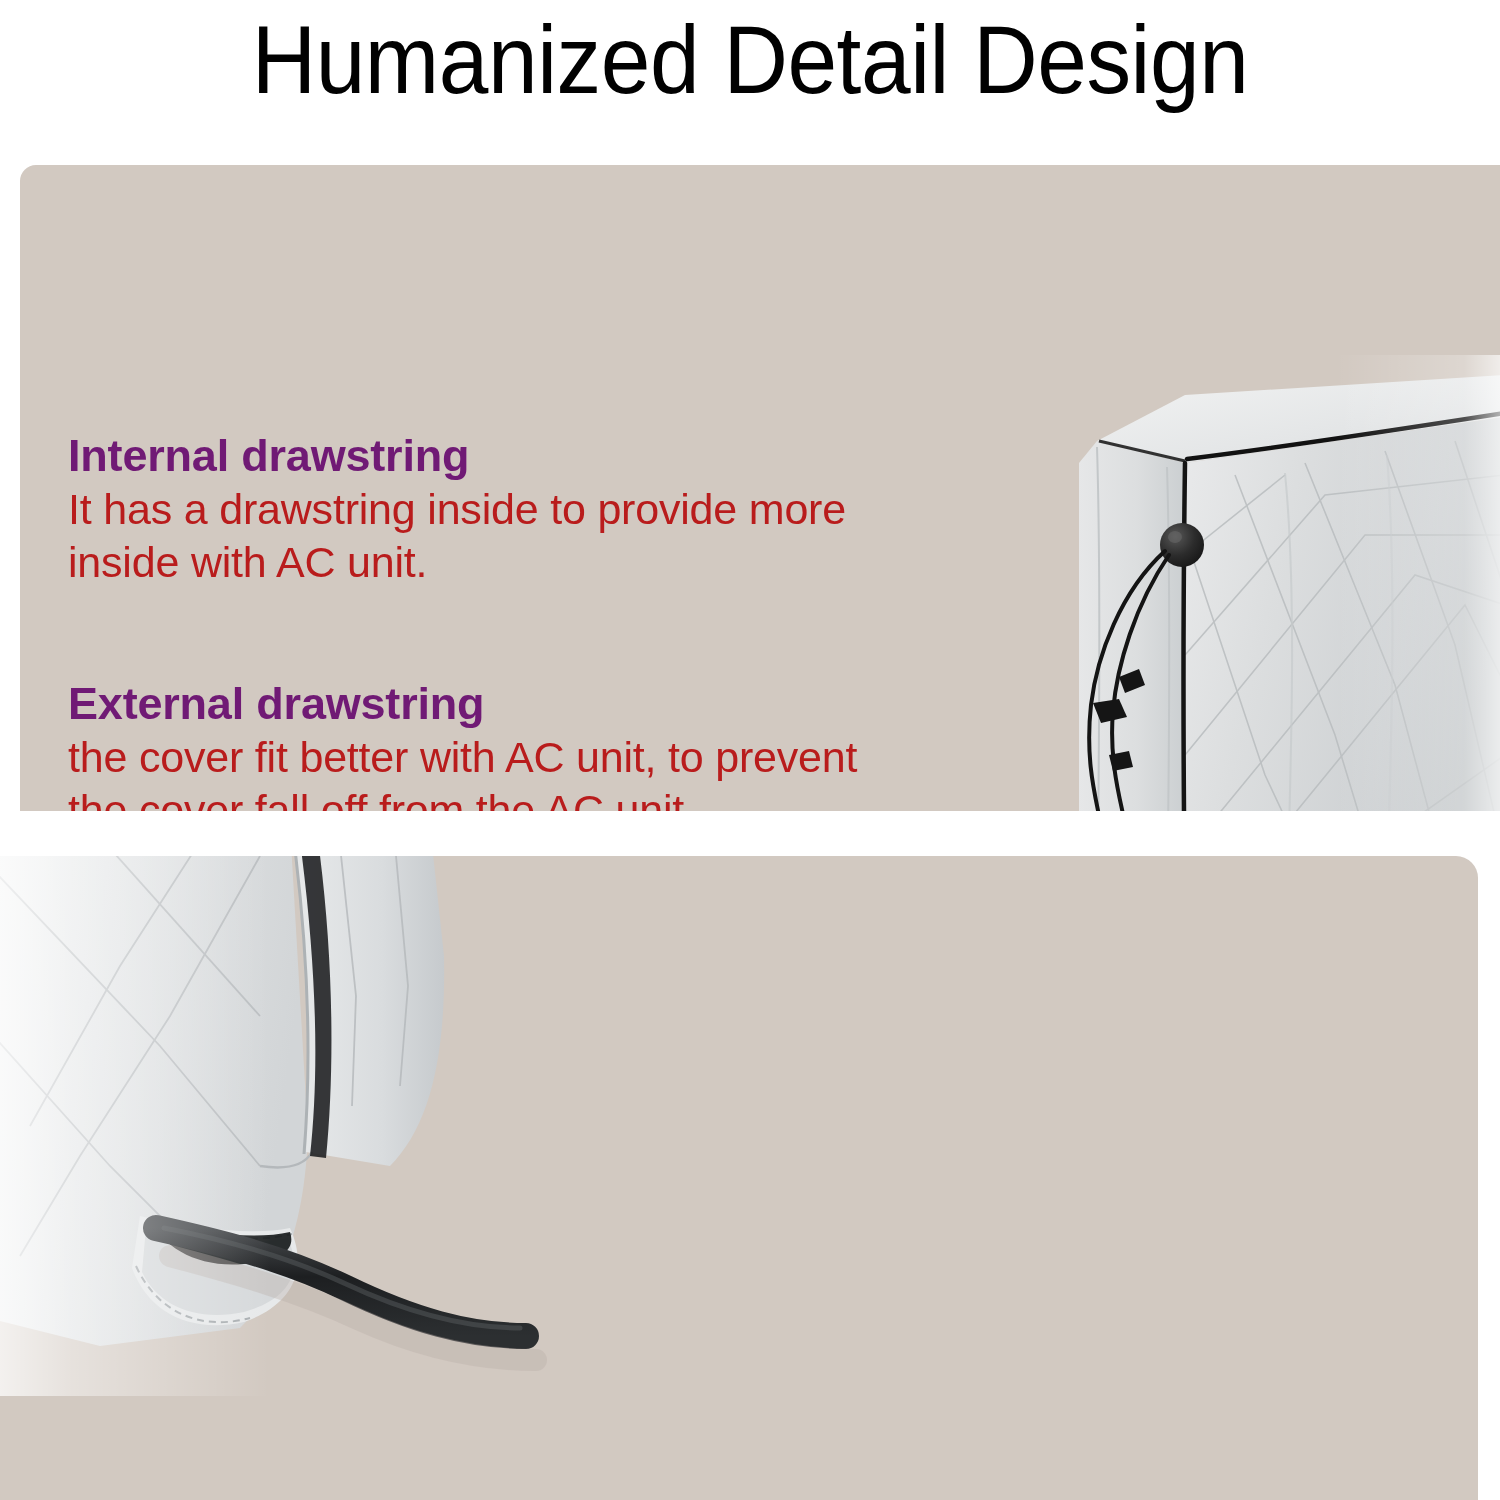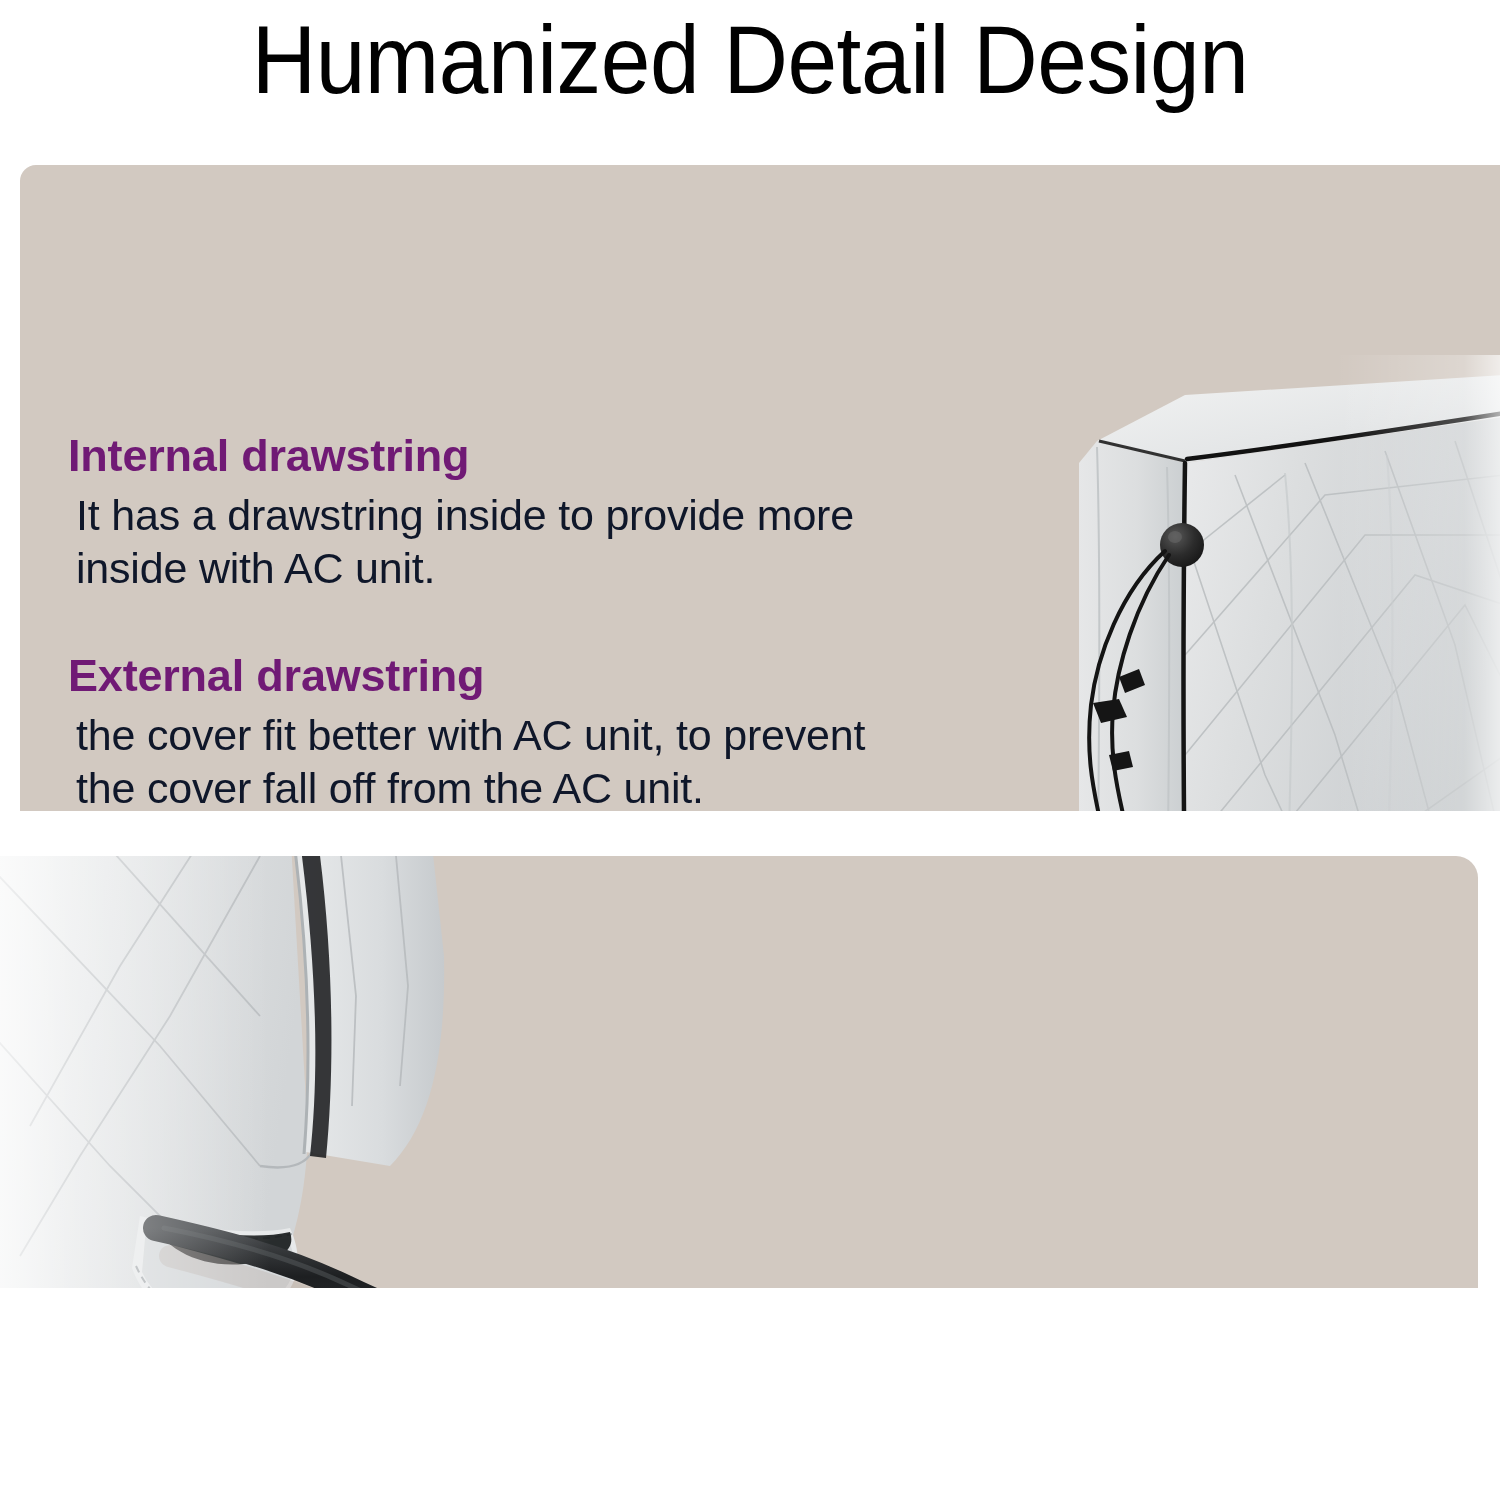--- a/index.html
+++ b/index.html
@@ -7,21 +7,21 @@
     padding: 0;
     background: #ffffff;
   }
   body {
     font-family: "Liberation Sans", "DejaVu Sans", sans-serif;
   }
 
   .canvas {
     position: relative;
     width: 1500px;
-    height: 1288px;
+    height: 1500px;
     background: #ffffff;
     overflow: hidden;
   }
 
   
   .page-title {
     position: absolute;
     left: 0;
     top: 12px;
     width: 1500px;
@@ -88,28 +88,28 @@
     font-weight: 700;
     line-height: 1.12;
     color: #701a75;
     margin: 0 0 2px 0;
     letter-spacing: -0.2px;
   }
   .feature-body {
     font-size: 43px;
     font-weight: 400;
     line-height: 1.23;
-    color: #0f172a;
-    margin: 8px;
+    color: #b91c1c;
+    margin: 0;
     letter-spacing: -0.2px;
   }
   .feature-body .ln { display: block; white-space: nowrap; }
 
   .block-internal { left: 48px; top: 266px; width: 900px; }
-  .block-external { left: 48px; top: 486px; width: 900px; }
+  .block-external { left: 48px; top: 514px; width: 900px; }
 </style>
 </head>
 <body>
 
 <div class="canvas">
 
   <div class="page-title">Humanized Detail Design</div>
 
   <div class="panel-top">
 

